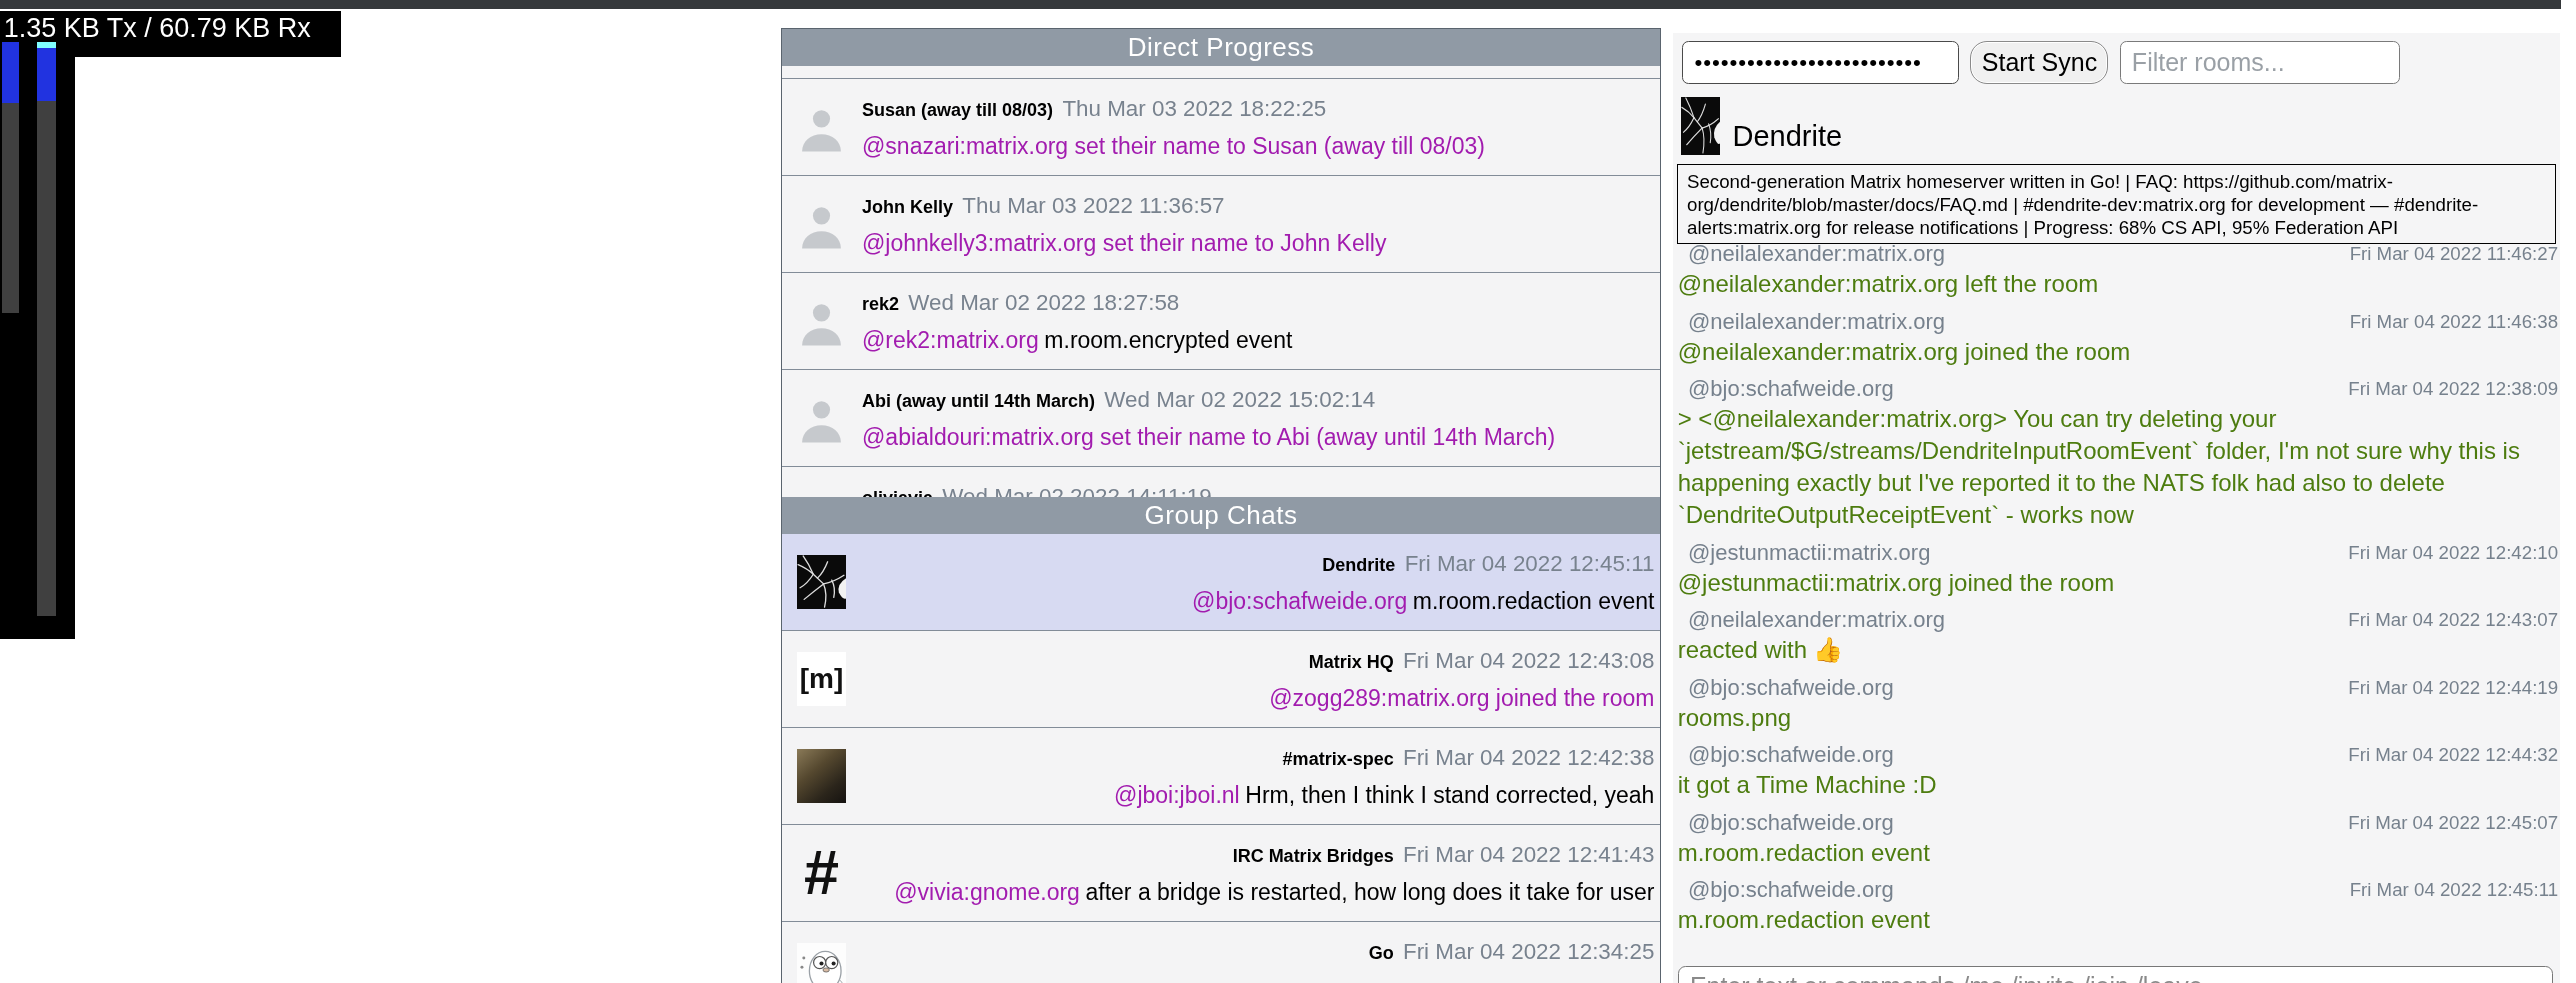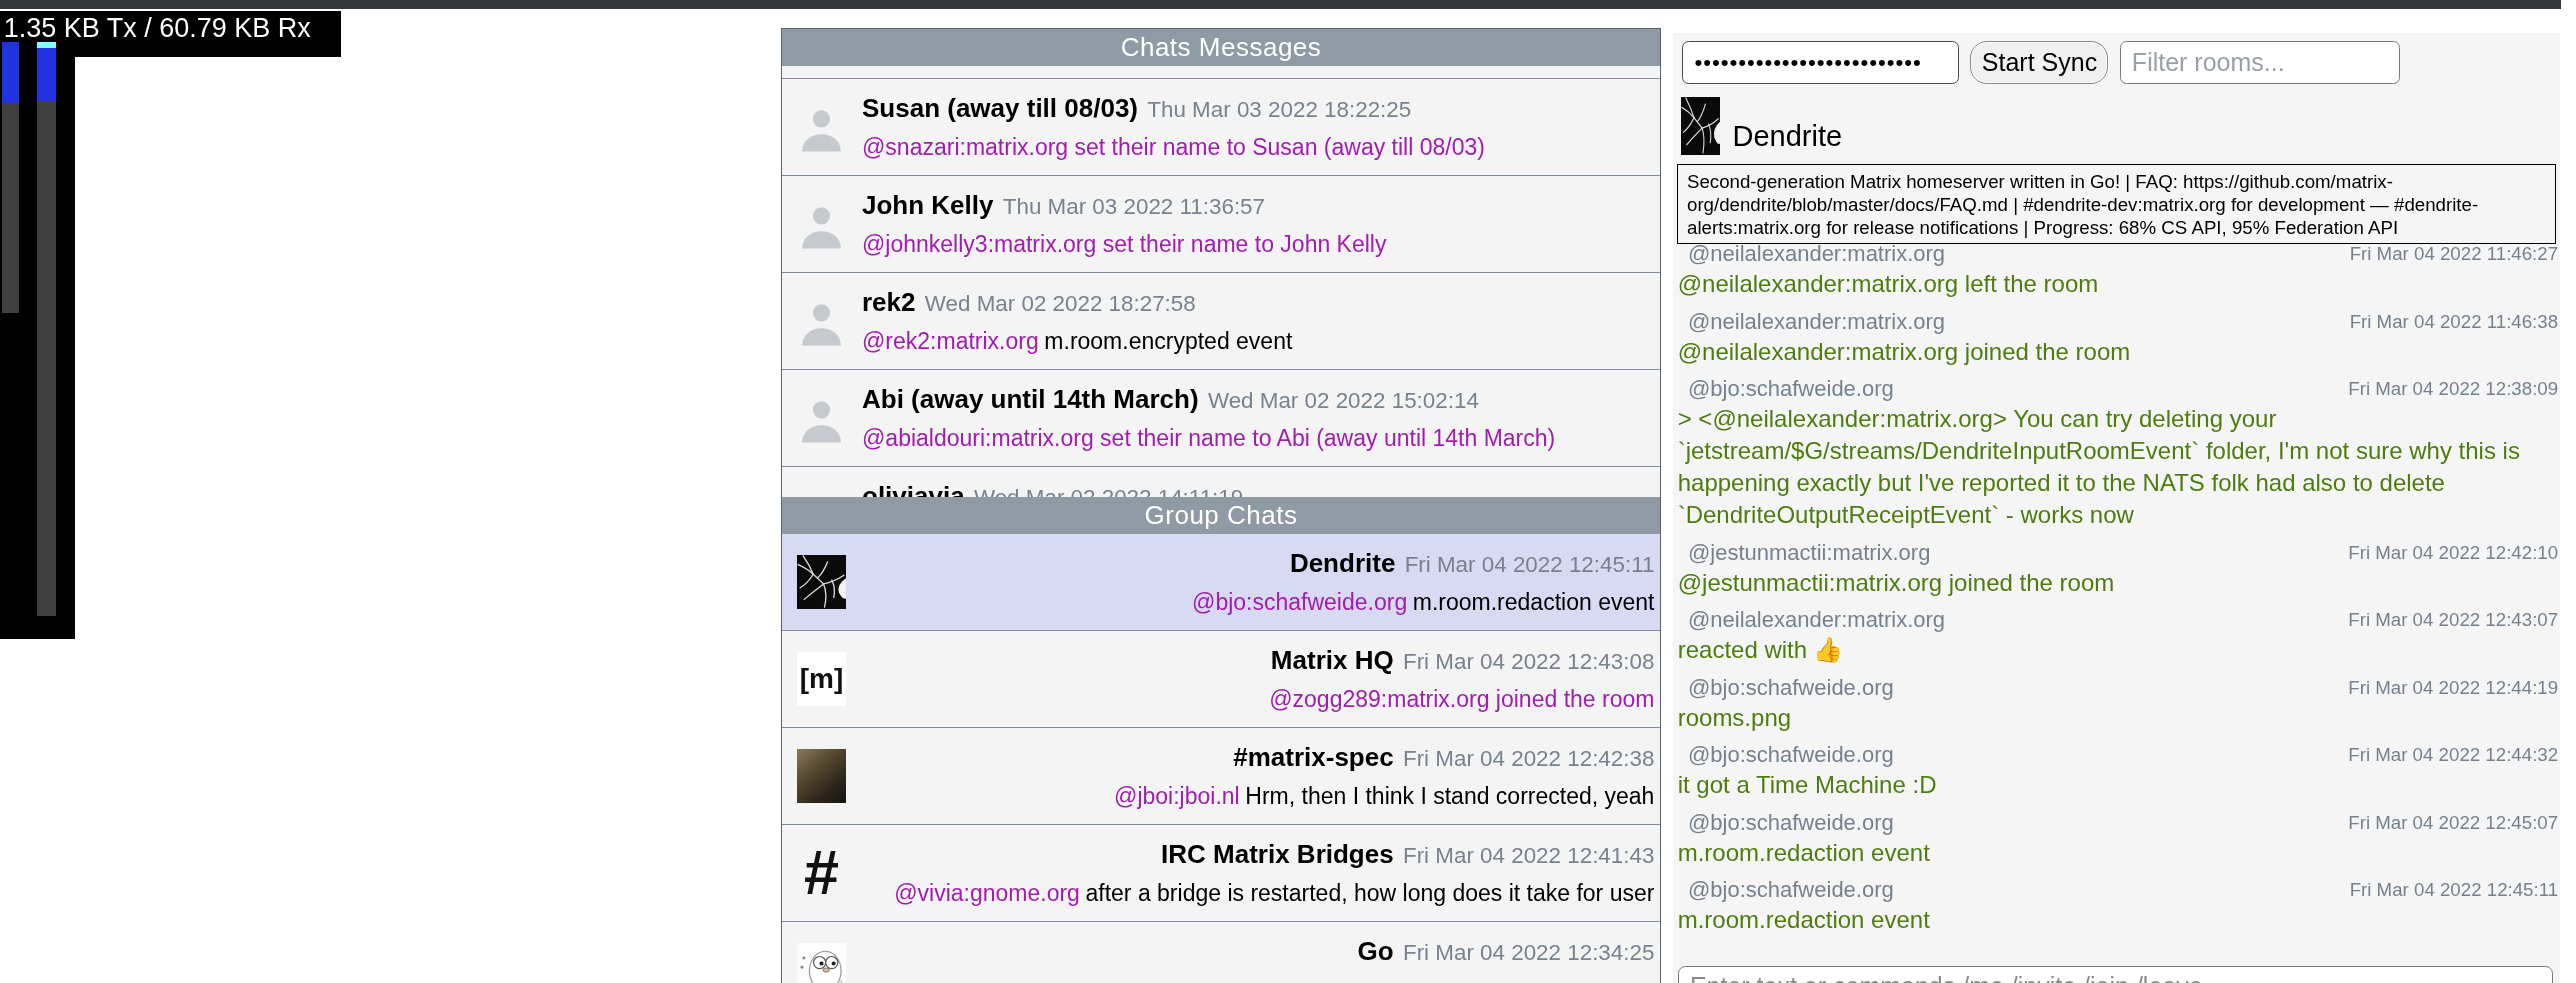--- a/index.html
+++ b/index.html
@@ -42,21 +42,21 @@
     display:flex;align-items:center;justify-content:center;overflow:hidden;
     font-weight:bold;color:#111;
   }
   .avatar svg{width:100%;height:100%;}
   .av-matrix{background:#fff;font-size:28px;}
   .av-hash{font-size:63px;font-weight:700;line-height:49px;}
   .av-photo{background:linear-gradient(140deg,#8a7a58 0%,#55482f 38%,#2b251b 72%,#151210 100%);}
   .av-gopher{background:#fdfdfd;}
   .room-lines{position:absolute;left:80px;top:11.2px;right:5.6px;}
   .room-l1{line-height:37px;}
-  .room-name{font-size:26px;font-weight:bold;color:#000;}
+  .room-name{font-size:18px;font-weight:bold;color:#000;}
   .room-time{font-size:22.4px;color:#78828e;margin-left:9.3px;}
   .room-l2{line-height:35px;font-size:23px;}
   .room-sender{color:#a21caf;}
   .room-preview{color:#000;margin-left:5.6px;}
   .group-section{position:absolute;left:0;right:0;top:468px;bottom:0;z-index:3;background:#f4f4f5;}
   
   .chat-panel{
     position:absolute;left:1673px;top:33px;width:887px;height:951px;
     background:#f5f5f6;overflow:hidden;
   }
@@ -111,21 +111,21 @@
       <div class="ngseg" style="background: rgb(64, 64, 64); top: 61px; height: 210px;"></div>
     </div>
     <div class="ngbar" style="left: 37px; width: 18.7px;">
       <div class="ngseg" style="background: rgb(128, 254, 255); top: 0px; height: 5.6px;"></div>
       <div class="ngseg" style="background: rgb(33, 51, 224); top: 5.6px; height: 53px;"></div>
       <div class="ngseg" style="background: rgb(64, 64, 64); top: 59px; height: 515px;"></div>
     </div>
   </div>
 
 <div class="rooms-panel">
-  <div class="list-header">Chats Messages</div>
+  <div class="list-header">Direct Progress</div>
   <div id="dm-list">
   <div class="room-row">
     <div class="avatar av-person">
           <svg viewBox="0 0 24 26">
             <circle cx="12" cy="9" r="4.2" fill="#c6c9cd"></circle>
             <path d="M2.5 25c0-5 4.2-8.4 9.5-8.4s9.5 3.4 9.5 8.4z" fill="#c6c9cd"></path>
           </svg>
         </div>
     <div class="room-lines">
       <div class="room-l1">

